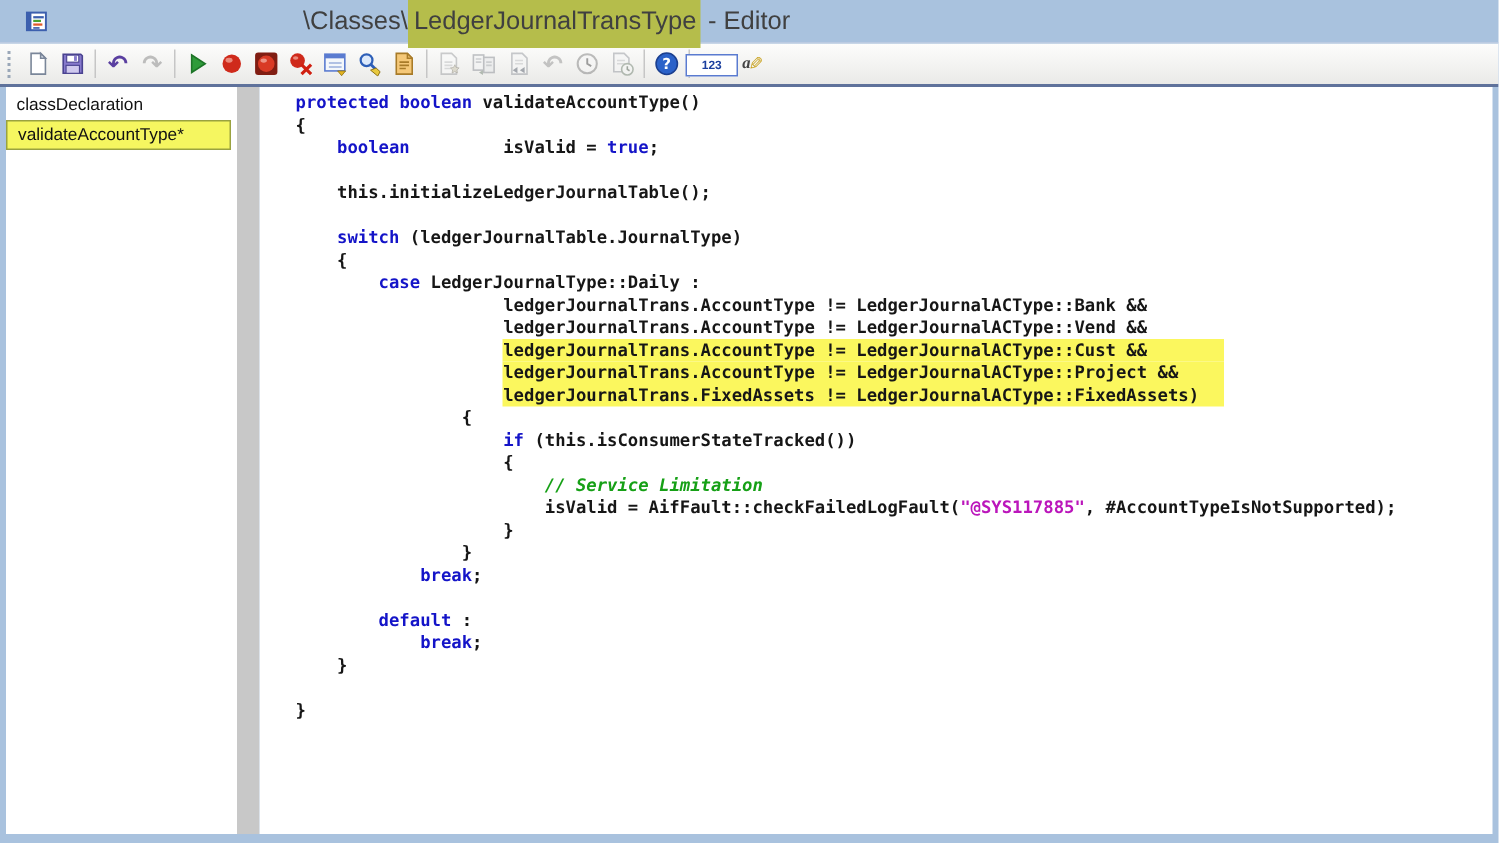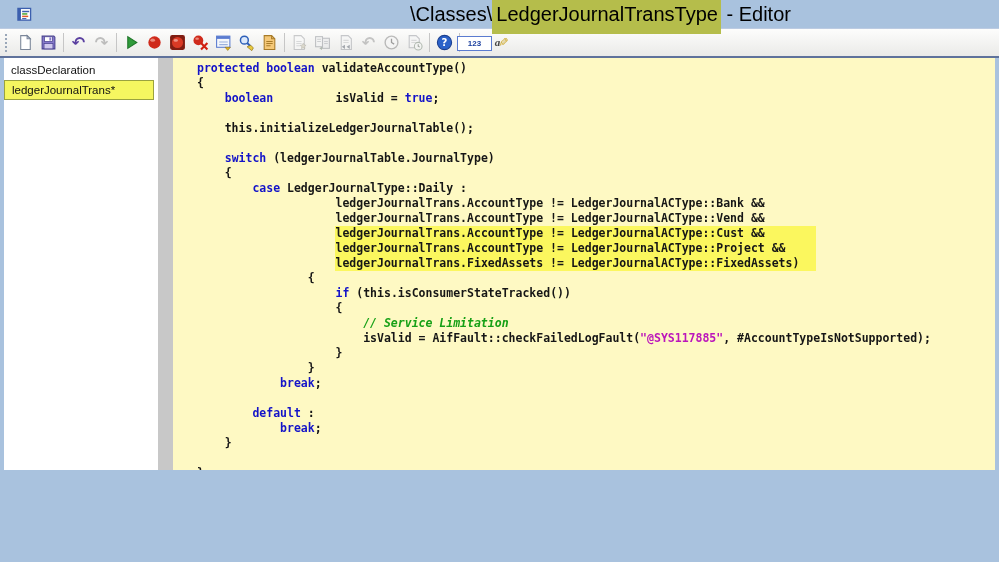--- a/index.html
+++ b/index.html
@@ -8,51 +8,51 @@
     --title-highlight:#b5bd4b; --sidebar-highlight:#f5f660; --selection-border:#9aa23f;
     --splitter:#c8c8c8;
   }
   *{box-sizing:border-box;margin:0;padding:0}
   html,body{width:999px;height:562px;overflow:hidden}
   body{background:var(--chrome);font-family:"Liberation Sans",sans-serif;position:relative}
 
   
   .titlebar{height:28px;display:flex;align-items:center;position:relative;z-index:3;overflow:visible}
   .win-icon{margin-left:17px;width:15px;height:15px;display:block}
-  .title{flex:1;text-align:center;font-size:20px;color:#000000;padding-left:170px;white-space:pre}
+  .title{flex:1;font-size:17px;color:#404040;padding-left:170px;white-space:pre}
   .t-hl{background:var(--title-highlight);padding:5px 3px 9px 4px;margin:-5px 0 -9px 0}
 
   
   .toolbar{height:30px;background:linear-gradient(#fdfdfc,#eaeae8);
     border-top:1px solid #bccbe2;border-bottom:2px solid var(--toolbar-line);
     display:flex;align-items:center;padding-left:3px;position:relative;z-index:1}
   .grip{width:5px;height:18px;border-left:2px dotted #9aa7b8;margin:0 4px 0 2px}
   .sep{width:1px;height:19px;background:#c6c6c6;margin:0 3px}
   .tb{width:23px;height:22px;display:flex;align-items:center;justify-content:center;
       border:0;background:transparent;padding:0}
   .tb.disabled{filter:grayscale(.85) opacity(.55)}
   .ic{width:17px;height:17px;display:block}
   .ua{font:bold 16px "DejaVu Sans",sans-serif;line-height:1}
   .l123{display:inline-block;border:1px solid #5a7bd0;background:#fff;color:#1b3f9e;
         font:bold 8px "Liberation Sans",sans-serif;padding:2px 10px;letter-spacing:0}
   .scr{position:relative;display:inline-block;width:18px;height:16px;
        font:italic bold 11px "Liberation Serif",serif;color:#444}
   .scr b{position:absolute;right:-2px;top:-1px;color:#c9a21d;font:bold 12px "DejaVu Sans",sans-serif;transform:rotate(90deg)}
 
   
-  .content{height:412px;margin:0 4px;display:flex;background:var(--chrome)}
+  .content{height:498px;margin:0 4px;display:flex;background:var(--chrome)}
   .sidebar{width:150px;background:#fff;padding-top:2px}
   .gap{width:4px;background:#fff}
   .splitter{width:15px;background:var(--splitter)}
   .sitem{height:20px;line-height:20px;padding-left:7px;font-size:11.5px;color:#111;
          white-space:nowrap;overflow:hidden}
   .sitem.hl{background:var(--sidebar-highlight)}
   .sitem.sel{border:1px solid var(--selection-border);line-height:18px}
 
-  .codepane{flex:1;background:#fef9c3;padding:3px 0 0 24px;overflow:hidden;
+  .codepane{flex:1;background:#ffffff;padding:3px 0 0 24px;overflow:hidden;
             font:bold 11.5px "DejaVu Sans Mono",monospace}
   .cl{height:15px;white-space:pre}
   .t-k{color:var(--keyword)} .t-p{color:var(--plain)}
   .t-c{color:var(--comment);font-style:italic} .t-s{color:var(--string)}
   .th{background:var(--code-highlight);display:inline-block;min-width:481px;height:15px}
 </style>
 </head>
 <body>
 
 <div class="window">
@@ -224,21 +224,21 @@
         <span><span class="l123">123</span></span>
       </button>
       <button class="tb">
         <span><span class="scr"><i>a</i><b>✎</b></span></span>
       </button>
     </div>
 
   <div class="content">
     <div class="sidebar" id="sidebar">
         <div class="sitem">classDeclaration</div>
-        <div class="sitem hl sel">ledgerJournalTrans*</div>
+        <div class="sitem hl sel">validateAccountType*</div>
       </div>
     <div class="gap"></div>
     <div class="splitter"></div>
     <div class="codepane" id="code">
         <div class="cl"><span class="t-k">protected</span><span class="t-p"> </span><span class="t-k">boolean</span><span class="t-p"> validateAccountType()</span></div>
         <div class="cl"><span class="t-p">{</span></div>
         <div class="cl"><span class="t-p">    </span><span class="t-k">boolean</span><span class="t-p">         isValid = </span><span class="t-k">true</span><span class="t-p">;</span></div>
         <div class="cl"></div>
         <div class="cl"><span class="t-p">    this.initializeLedgerJournalTable();</span></div>
         <div class="cl"></div>

